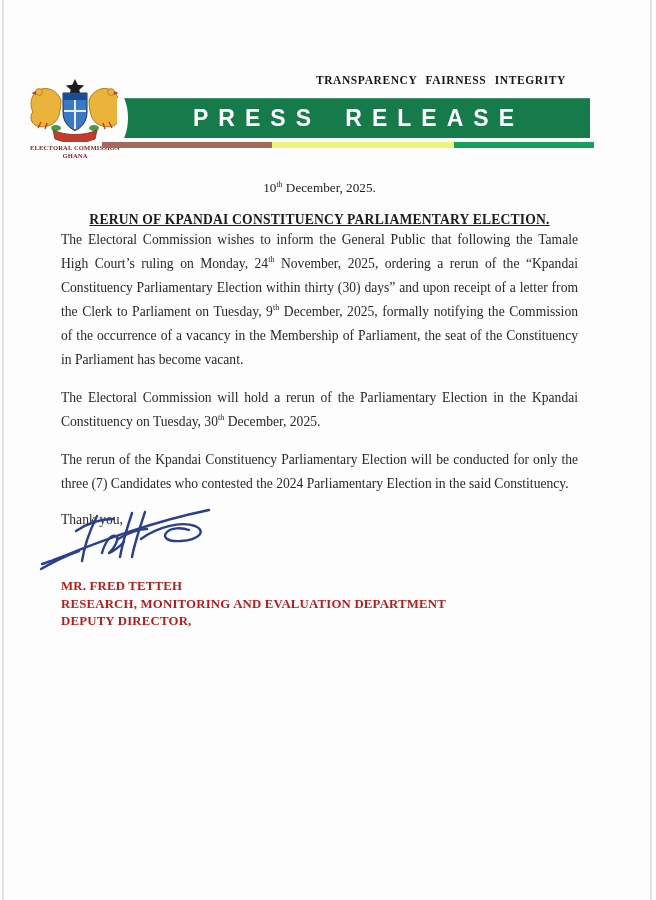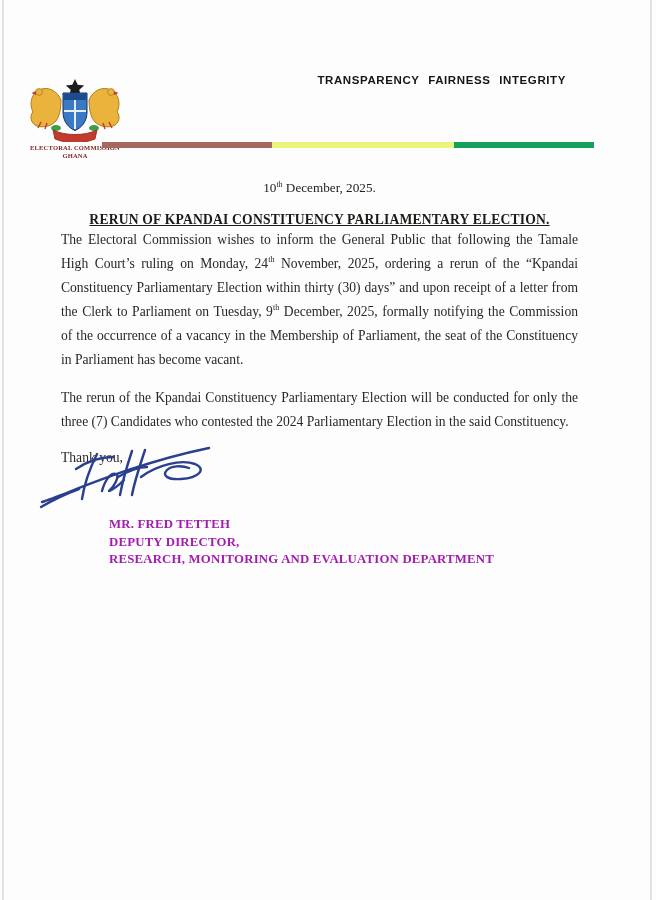--- a/index.html
+++ b/index.html
@@ -30,21 +30,21 @@
   .emblem-wrap{position:absolute;left:24px;top:78px;width:102px;text-align:center;}
   .emblem-wrap svg{display:block;margin:0 auto;}
   .org-name{
     margin-top:2px;
     font-family:"Liberation Serif",serif;
     font-weight:bold;color:#7a2a26;
     font-size:6.5px;line-height:7.5px;letter-spacing:.2px;
   }
   .motto{
     position:absolute;top:74px;right:90px;
-    font-family:Liberation Sans, sans-serif;
+    font-family:Liberation Serif, serif;
     font-weight:bold;font-size:11.5px;letter-spacing:.6px;word-spacing:5px;
     color:#161616;
   }
   .banner{
     position:absolute;left:117px;top:98px;width:473px;height:40px;
     background:var(--banner-green);
     overflow:hidden;
     display:flex;align-items:center;justify-content:center;
     box-shadow:inset 0 1px 0 rgba(255,255,255,.18);
   }
@@ -76,21 +76,21 @@
   }
   .letter p{
     font-size:13.6px;line-height:24px;text-align:justify;
   }
   .letter p + p{margin-top:14px;}
   .closing{position:relative;margin-top:16px;font-size:13.6px;height:64px;}
   .signature-svg{position:absolute;left:-22px;top:-12px;}
   .signatory{
     margin-top:2px;
     font-weight:bold;font-size:12.8px;line-height:17.5px;
-    color:#a21caf;letter-spacing:.2px;margin-left:48px;
+    color:#b91c1c;letter-spacing:.2px;
   }
 </style>
 </head>
 <body>
 
 <div class="page">
 
   <div class="emblem-wrap">
     <svg width="96" height="64" viewBox="0 0 96 64">
 
@@ -120,29 +120,33 @@
       <path d="M26 52 C38 58 58 58 70 52 L68 61 C56 66 40 66 28 61 Z" fill="#c23b2d" stroke="#8e2015" stroke-width="0.8"></path>
     </svg>
     <div class="org-name">
       <div>ELECTORAL COMMISSION</div>
       <div>GHANA</div>
     </div>
   </div>
 
   <div class="motto">TRANSPARENCY FAIRNESS INTEGRITY</div>
 
+  <div class="banner">
+    <span class="banner-text">PRESS RELEASE</span>
+  </div>
 
   <div class="flag-stripe"></div>
 
   <div class="letter">
     <div class="date-line">10<sup>th</sup> December, 2025.</div>
 
     <div class="doc-title">RERUN OF KPANDAI CONSTITUENCY PARLIAMENTARY ELECTION.</div>
 
     <p>The Electoral Commission wishes to inform the General Public that following the Tamale High Court’s ruling on Monday, 24<sup>th</sup> November, 2025, ordering a rerun of the “Kpandai Constituency Parliamentary Election within thirty (30) days” and upon receipt of a letter from the Clerk to Parliament on Tuesday, 9<sup>th</sup> December, 2025, formally notifying the Commission of the occurrence of a vacancy in the Membership of Parliament, the seat of the Constituency in Parliament has become vacant.</p>
+    <p>The Electoral Commission will hold a rerun of the Parliamentary Election in the Kpandai Constituency on Tuesday, 30<sup>th</sup> December, 2025.</p>
     <p>The rerun of the Kpandai Constituency Parliamentary Election will be conducted for only the three (7) Candidates who contested the 2024 Parliamentary Election in the said Constituency.</p>
 
     <div class="closing">
       <span>Thank you,</span>
       <svg class="signature-svg" width="190" height="78" viewBox="0 0 190 78">
         <g fill="none" stroke="var(--signature-blue)" stroke-width="2.4" stroke-linecap="round" stroke-linejoin="round">
 
           <path d="M3 64 C 28 56, 92 26, 170 10"></path>
           <path d="M2 69 C 14 62, 26 56, 40 51"></path>
 
@@ -153,18 +157,18 @@
           <path d="M106 12 C 100 30, 95 46, 93 57"></path>
           <path d="M79 39 C 89 33, 99 29, 108 29"></path>
 
           <path d="M102 39 C 118 27, 142 21, 156 26 C 168 31, 160 40, 142 41 C 130 42, 122 38, 128 32 C 132 28, 142 27, 150 30"></path>
         </g>
       </svg>
     </div>
 
     <div class="signatory">
       <div>MR. FRED TETTEH</div>
+      <div>RESEARCH, MONITORING AND EVALUATION DEPARTMENT</div>
       <div>DEPUTY DIRECTOR,</div>
-      <div>RESEARCH, MONITORING AND EVALUATION DEPARTMENT</div>
     </div>
   </div>
 
 </div>
 
 </body></html>

